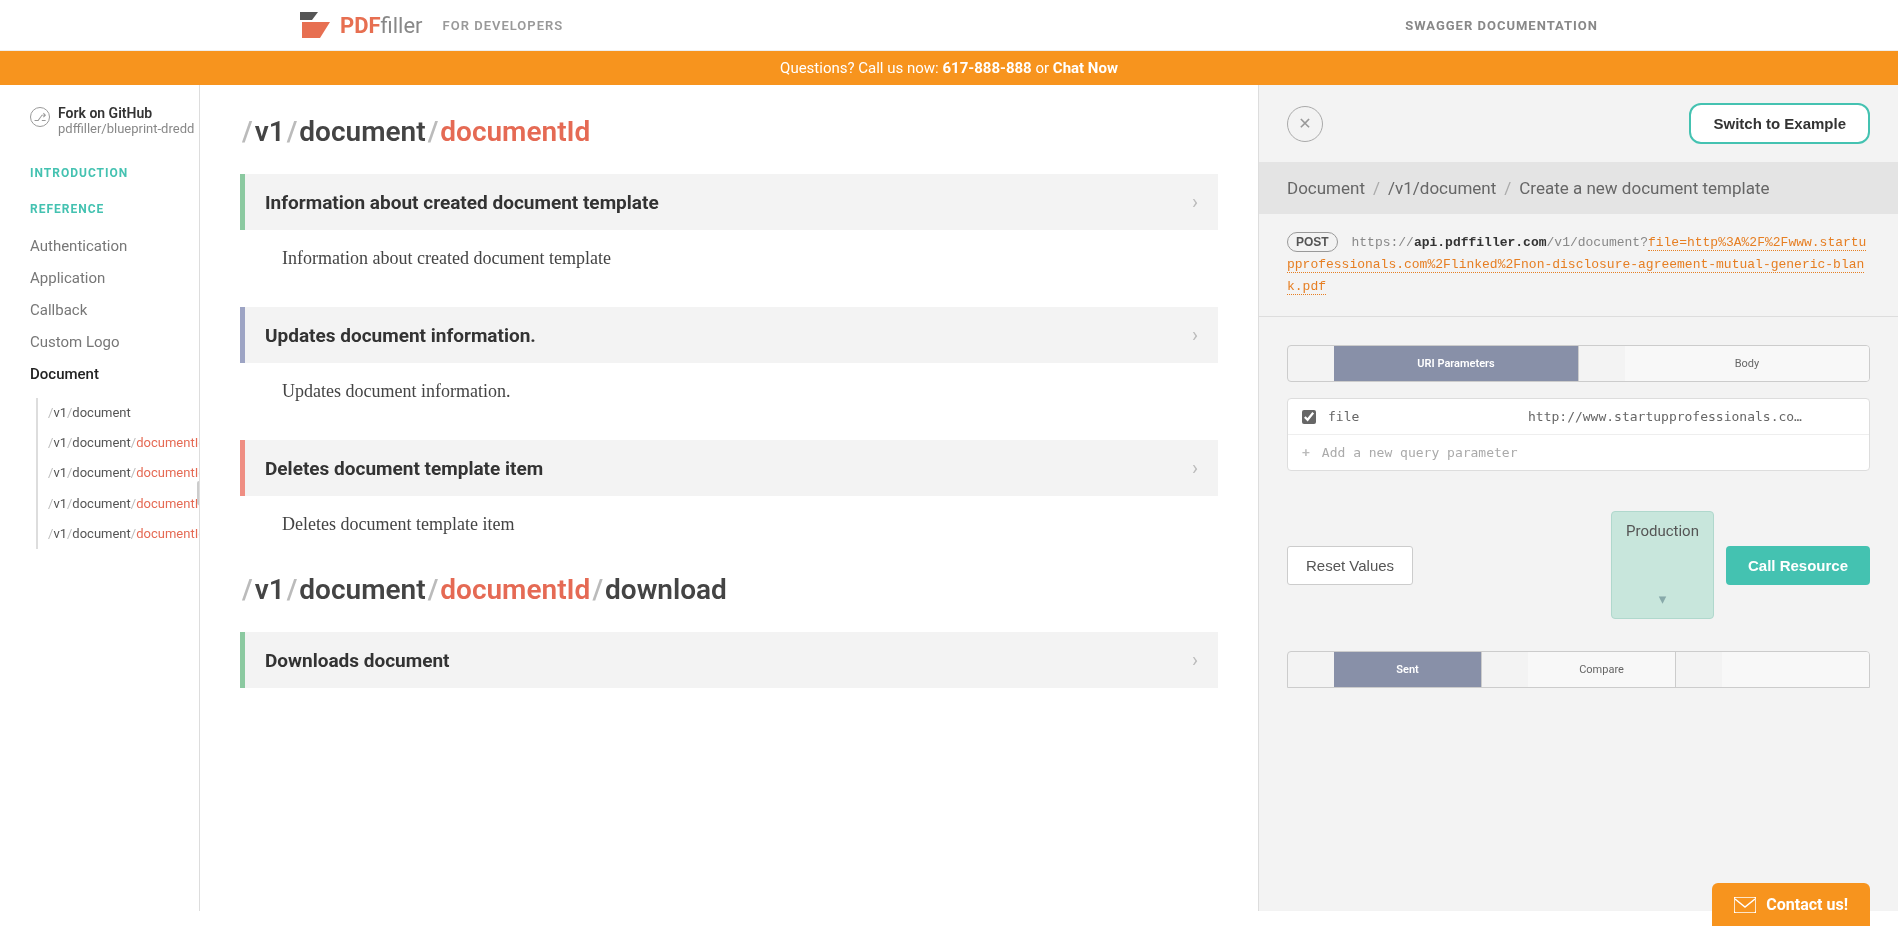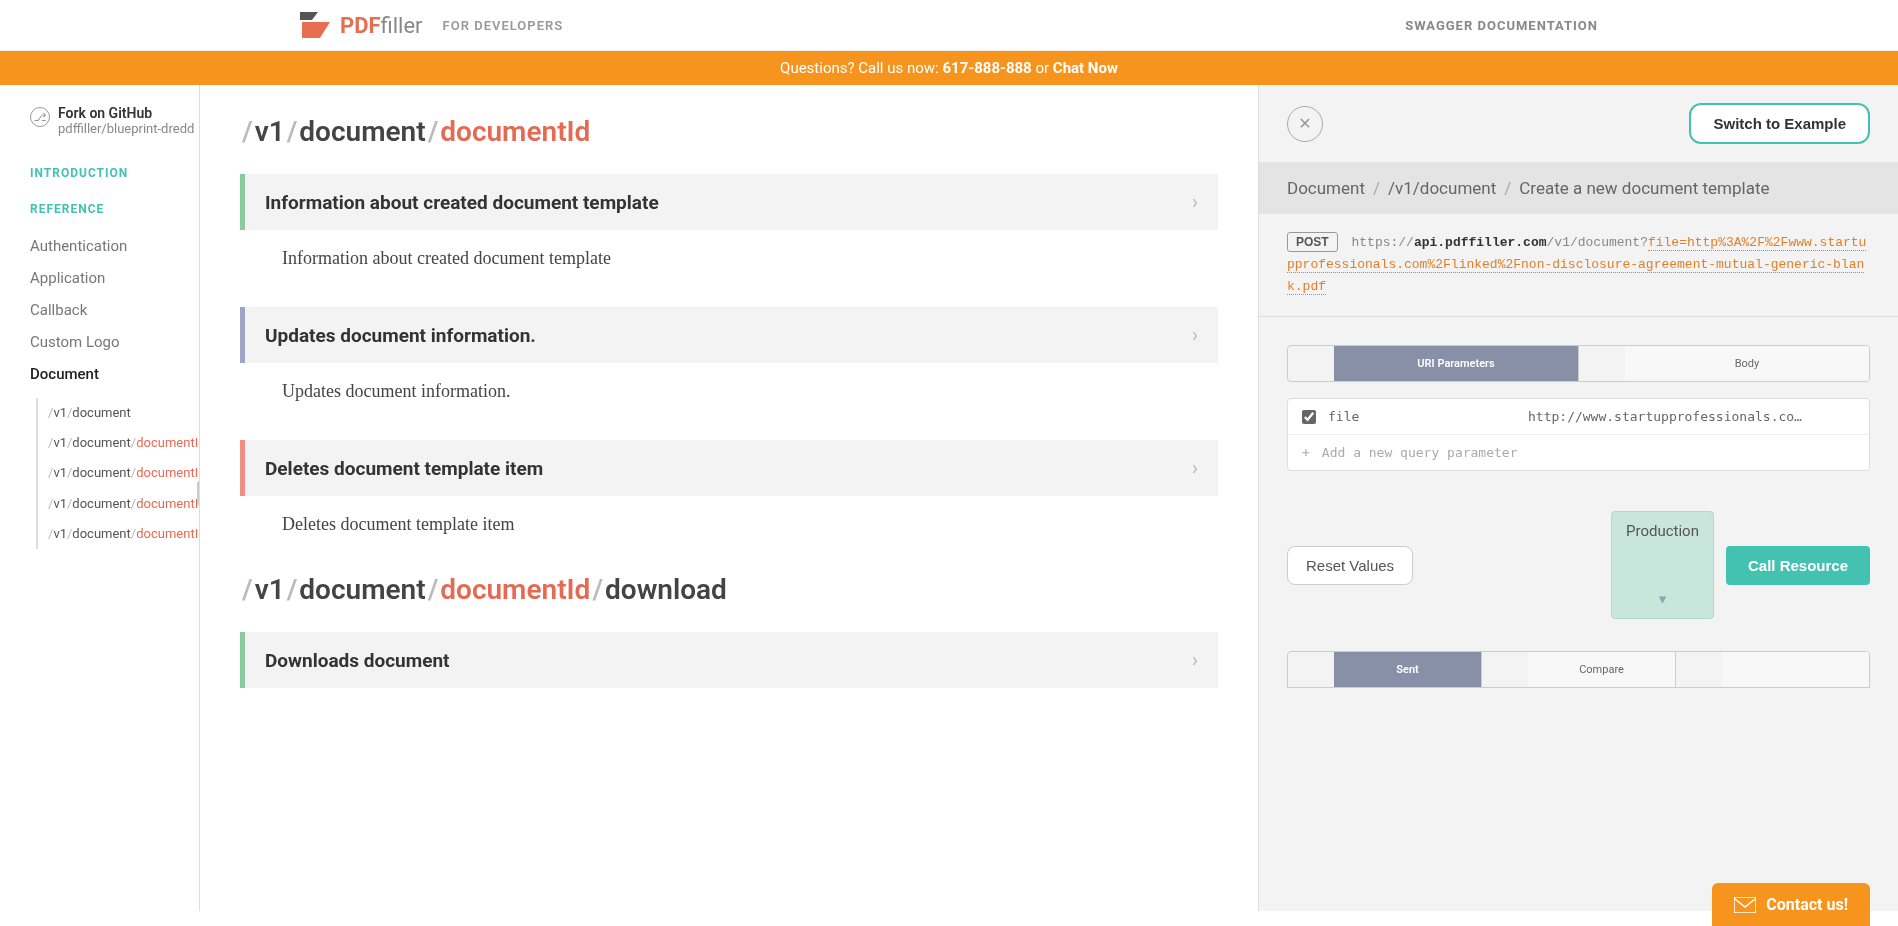--- a/index.html
+++ b/index.html
@@ -42,38 +42,38 @@
 .op-title { font-size: 19px; font-weight: 700; color: #333; }
 .chevron { color: #bbb; font-size: 20px; }
 .op-desc { font-family: Georgia, serif; font-size: 18px; color: #444; padding: 18px 20px 18px 42px; }
 .rightpanel { width: 640px; background: #f3f3f3; border-left: 1px solid #ddd; display: flex; flex-direction: column; }
 .rp-top { display: flex; align-items: center; justify-content: space-between; padding: 18px 28px; }
 .close-btn { width: 36px; height: 36px; border-radius: 50%; border: 1.5px solid #aaa; display: flex; align-items: center; justify-content: center; color: #999; cursor: pointer; font-size: 16px; }
 .switch-btn { border: 2px solid #44C2B1; color: #333; background: #fff; padding: 10px 22px; font-size: 15px; font-weight: 600; border-radius: 12px; cursor: pointer; }
 .crumb { background: #e4e4e4; padding: 16px 28px; font-size: 17px; color: #666; }
 .crumb .sep { color: #aaa; margin: 0 8px; }
 .url-block { padding: 18px 28px; font-family: "Courier New", monospace; font-size: 13px; line-height: 1.7; border-bottom: 1px solid #ddd; word-break: break-all; }
-.method-badge { border: 1px solid #999; padding: 2px 8px; font-size: 12px; font-weight: 700; color: #555; border-radius: 3px; margin-right: 6px; font-family: Arial; }
+.method-badge { border: 1px solid #999; padding: 2px 8px; font-size: 12px; font-weight: 700; color: #555; border-radius: 10px; margin-right: 6px; font-family: Arial; }
 .url-base { color: #888; }
 .url-host { color: #333; font-weight: 700; }
 .url-query { color: #E67E22; border-bottom: 1px dotted #E67E22; }
 .tabs { display: flex; margin: 28px 28px 0; border: 1px solid #ccc; border-radius: 4px; overflow: hidden; }
 .tab { flex: 1; text-align: center; padding: 11px; font-size: 11px; color: #666; background: #f8f8f8; cursor: pointer; border-right: 1px solid #ccc; margin-left: 46px; }
 .tab:last-child { border-right: none; }
 .tab.active { background: #8890a8; color: #fff; font-weight: 600; }
 .param-list { margin: 16px 28px; background: #fff; border: 1px solid #ddd; border-radius: 4px; }
 .param-row { display: flex; align-items: center; padding: 10px 14px; border-bottom: 1px solid #eee; font-family: monospace; font-size: 13px; color: #666; }
 .param-row:last-child { border-bottom: none; }
 .param-check { width: 14px; height: 14px; margin-right: 12px; accent-color: #666; }
 .param-name { width: 200px; }
 .param-val { flex: 1; overflow: hidden; text-overflow: ellipsis; white-space: nowrap; text-align: left; }
 .param-add { color: #aaa; }
 .plus-icon { color: #bbb; margin-right: 12px; font-weight: 700; }
 .action-row { display: flex; align-items: center; justify-content: space-between; padding: 24px 28px; gap: 12px; }
-.reset-btn { background: #fff; border: 1px solid #ccc; padding: 10px 18px; font-size: 15px; color: #555; border-radius: 8px; cursor: pointer; }
+.reset-btn { background: #fff; border: 1px solid #ccc; padding: 10px 18px; font-size: 15px; color: #555; border-radius: 3px; cursor: pointer; }
 .env-select { background: #C8E6DC; border: 1px solid #b0d8cd; padding: 10px 14px; font-size: 15px; color: #555; border-radius: 4px; cursor: pointer; display: flex; align-items: center; gap: 50px; margin-left: auto; flex-direction: column; }
 .call-btn { background: #44C2B1; color: #fff; border: none; padding: 11px 22px; font-size: 15px; font-weight: 600; border-radius: 4px; cursor: pointer; }
 .resp-tabs { display: flex; margin: 8px 28px 0; border: 1px solid #ccc; border-radius: 4px 4px 0 0; overflow: hidden; }
 .contact-btn { position: fixed; bottom: 0; right: 28px; background: #F7941E; color: #fff; padding: 12px 22px; font-size: 16px; font-weight: 700; border-radius: 6px 6px 0 0; display: flex; align-items: center; gap: 10px; cursor: pointer; }
 .mail-icon { width: 22px; height: 16px; }
 .drag-handle { position: absolute; right: -4px; top: 48%; width: 6px; height: 24px; background: #ccc; border-radius: 2px; }
 </style>
 </head>
 <body>
 

